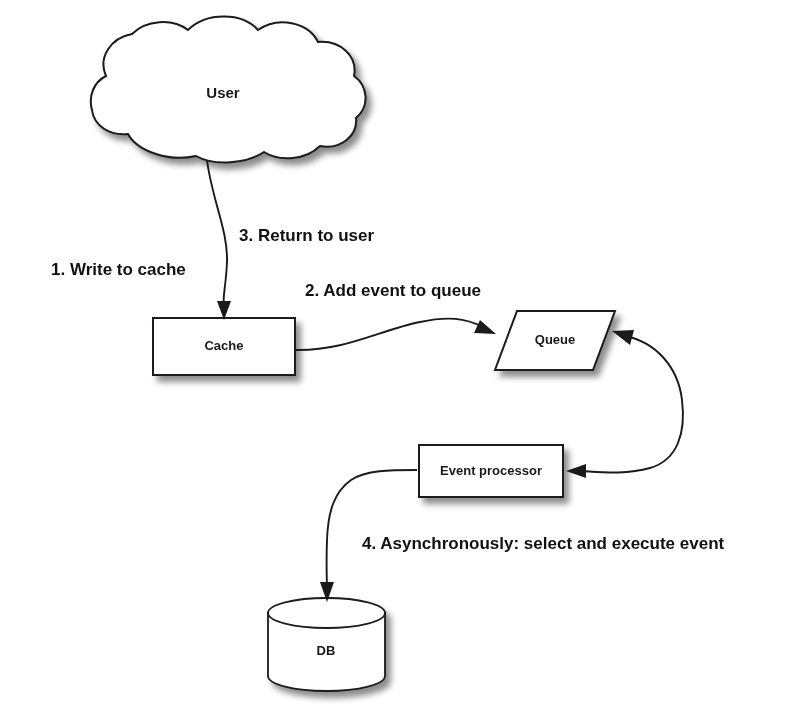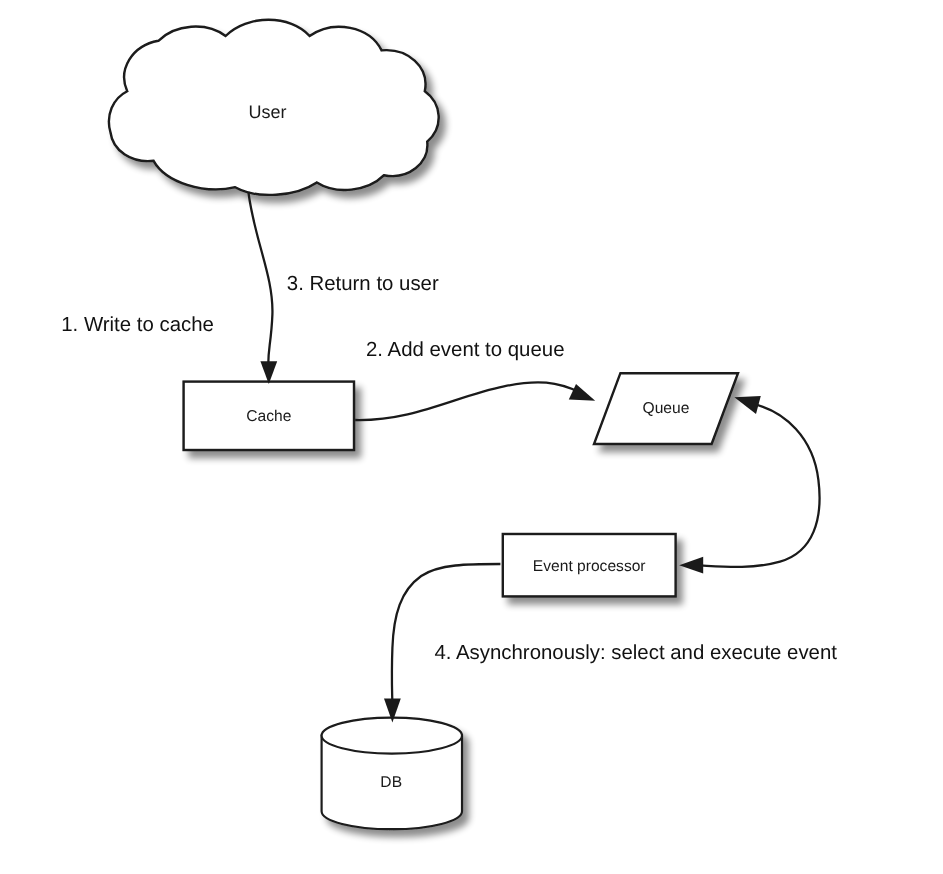--- a/index.html
+++ b/index.html
@@ -13,20 +13,21 @@
     font-family: "Liberation Sans", sans-serif;
     position: relative;
     overflow: hidden;
   }
   #diagram-root {
     position: absolute;
     left: 0;
     top: 0;
     width: 786px;
     height: 728px;
+    font-weight: bold;
   }
   svg#diagram-svg {
     position: absolute;
     left: 0;
     top: 0;
     width: 786px;
     height: 728px;
     display: block;
   }
   .node-label {

